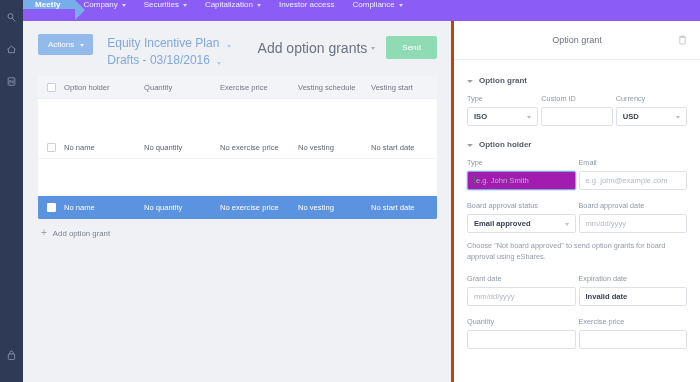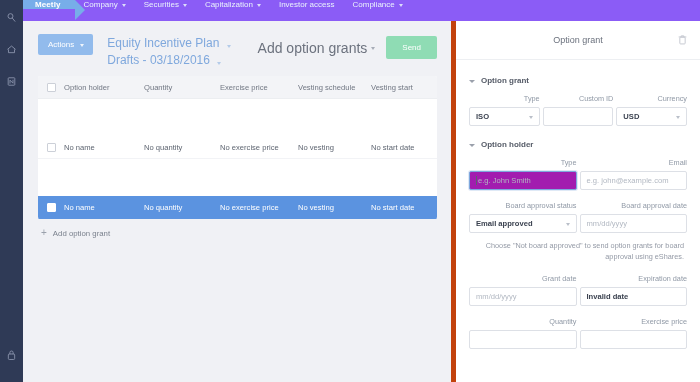--- a/index.html
+++ b/index.html
@@ -172,23 +172,22 @@
     margin-right: 6px;
     color: #9aa0ab; font-size: 10px; line-height: 1;
     position: relative; top: -.5px;
   }
 
   
   .panel {
     position: absolute; left: 451px; top: 21px;
     width: 249px; height: 361px;
     background: #ffffff;
-    border-left: 5px solid #c2410c;
+    border-left: 3px solid #c2410c;
     overflow: hidden;
-    text-align: right;
   }
   .panel-head {
     height: 39px;
     border-bottom: 1px solid #edeff2;
     display: flex; align-items: center; justify-content: center;
     position: relative;
   }
   .panel-title { font-size: 9px; color: #6b717d; }
   .trash {
     position: absolute; right: 12px; top: 13px;

